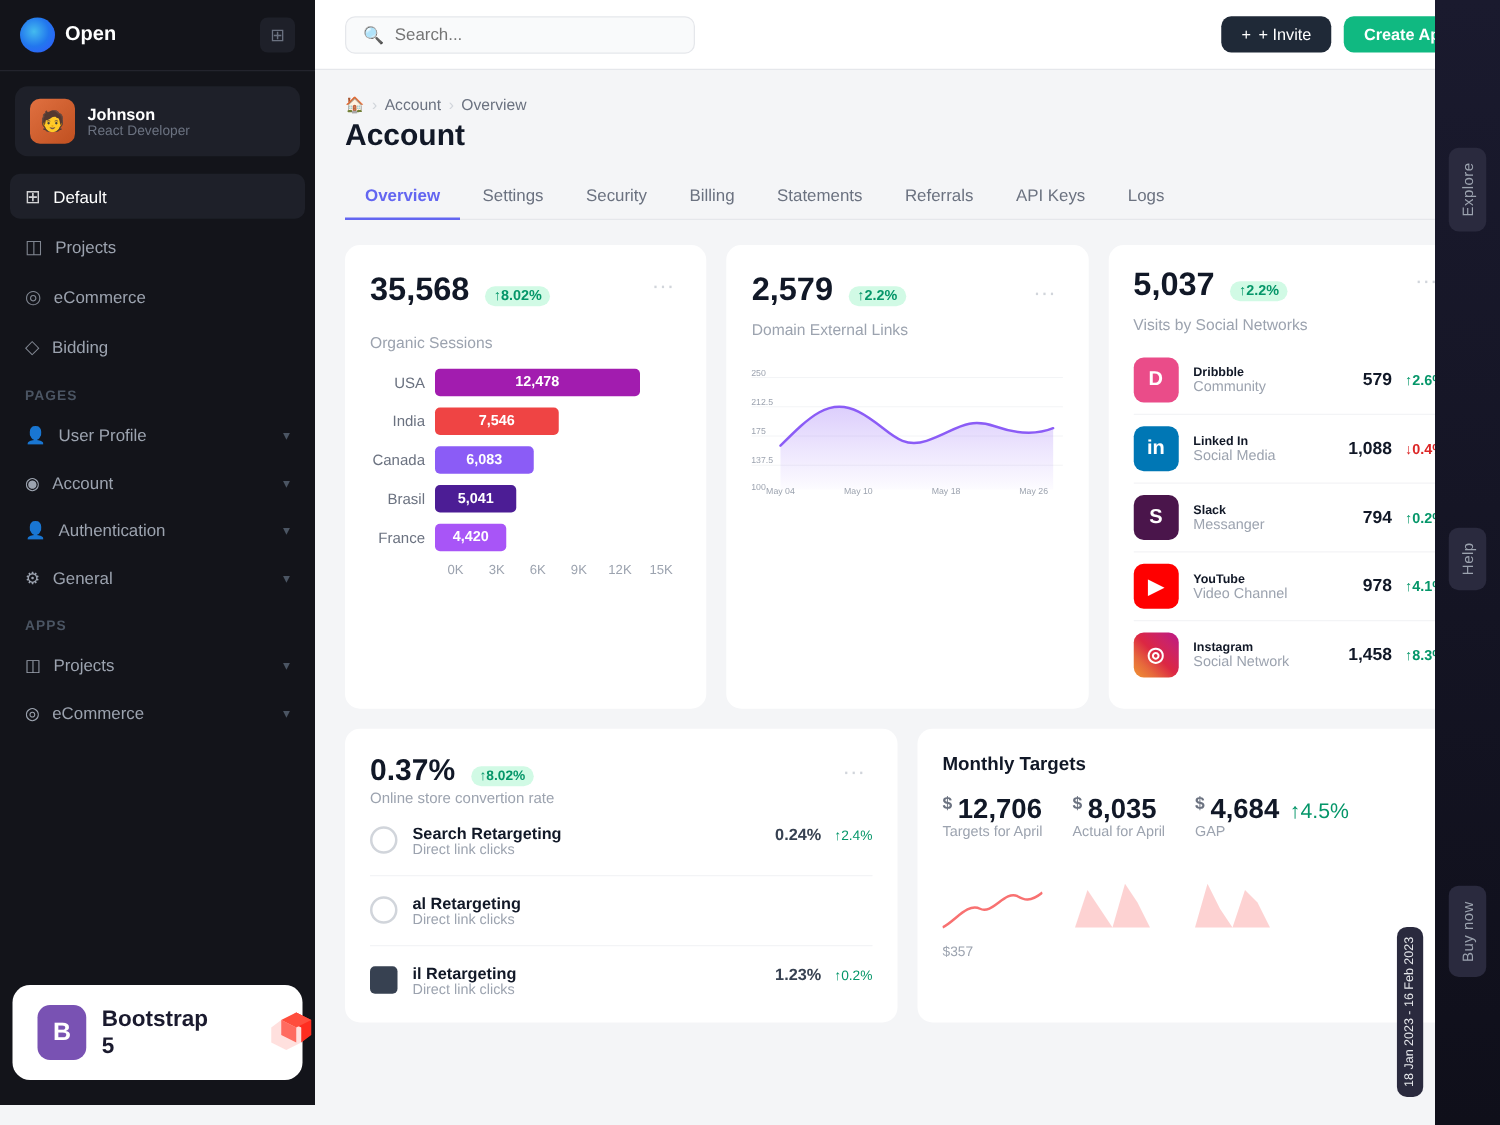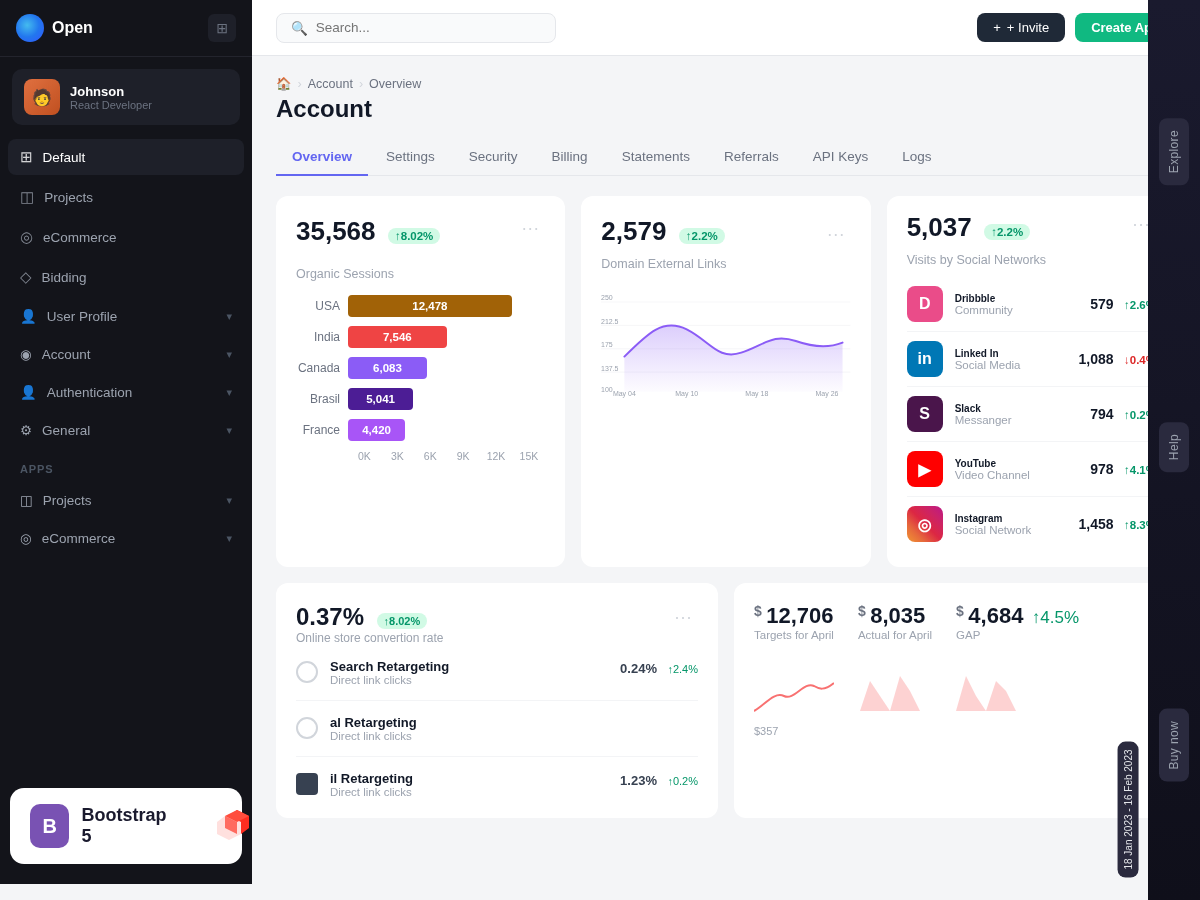--- a/index.html
+++ b/index.html
@@ -269,21 +269,21 @@
       height: 22px;
       border-radius: 4px;
       display: flex;
       align-items: center;
       justify-content: center;
       font-size: 11.5px;
       font-weight: 600;
       color: #fff;
       min-width: 44px;
     }
-    .bar-blue { background: #a16207; }
+    .bar-blue { background: #a21caf; }
     .bar-red { background: #ef4444; }
     .bar-green { background: #8b5cf6; }
     .bar-yellow { background: #4c1d95; }
     .bar-purple { background: #a855f7; }
 
     .x-axis {
       display: flex;
       gap: 0;
       padding-left: 52px;
       margin-top: 4px;
@@ -426,20 +426,21 @@
   </div>
   <div class="nav-item">
     <span class="nav-icon">◎</span>
     <span>eCommerce</span>
   </div>
   <div class="nav-item">
     <span class="nav-icon">◇</span>
     <span>Bidding</span>
   </div>
 
+  <div class="section-label">PAGES</div>
 
   <div class="nav-item-expandable">
     <div class="nav-item-left">
       <span class="nav-icon">👤</span>
       <span>User Profile</span>
     </div>
     <span class="chevron">▾</span>
   </div>
   <div class="nav-item-expandable">
     <div class="nav-item-left">
@@ -752,20 +753,21 @@
             <div class="ret-sub">Direct link clicks</div>
           </div>
           <div style="text-align:right;">
             <span class="ret-pct">1.23%</span>
             <span style="font-size:11px;color:#059669;margin-left:6px;">↑0.2%</span>
           </div>
         </div>
       </div>
 
       <div class="monthly-card">
+        <div class="monthly-title">Monthly Targets</div>
         <div class="monthly-metrics">
           <div>
             <div>
               <sup class="metric-dollar">$</sup>
               <span class="metric-val">12,706</span>
             </div>
             <div class="metric-label">Targets for April</div>
           </div>
           <div>
             <div>

